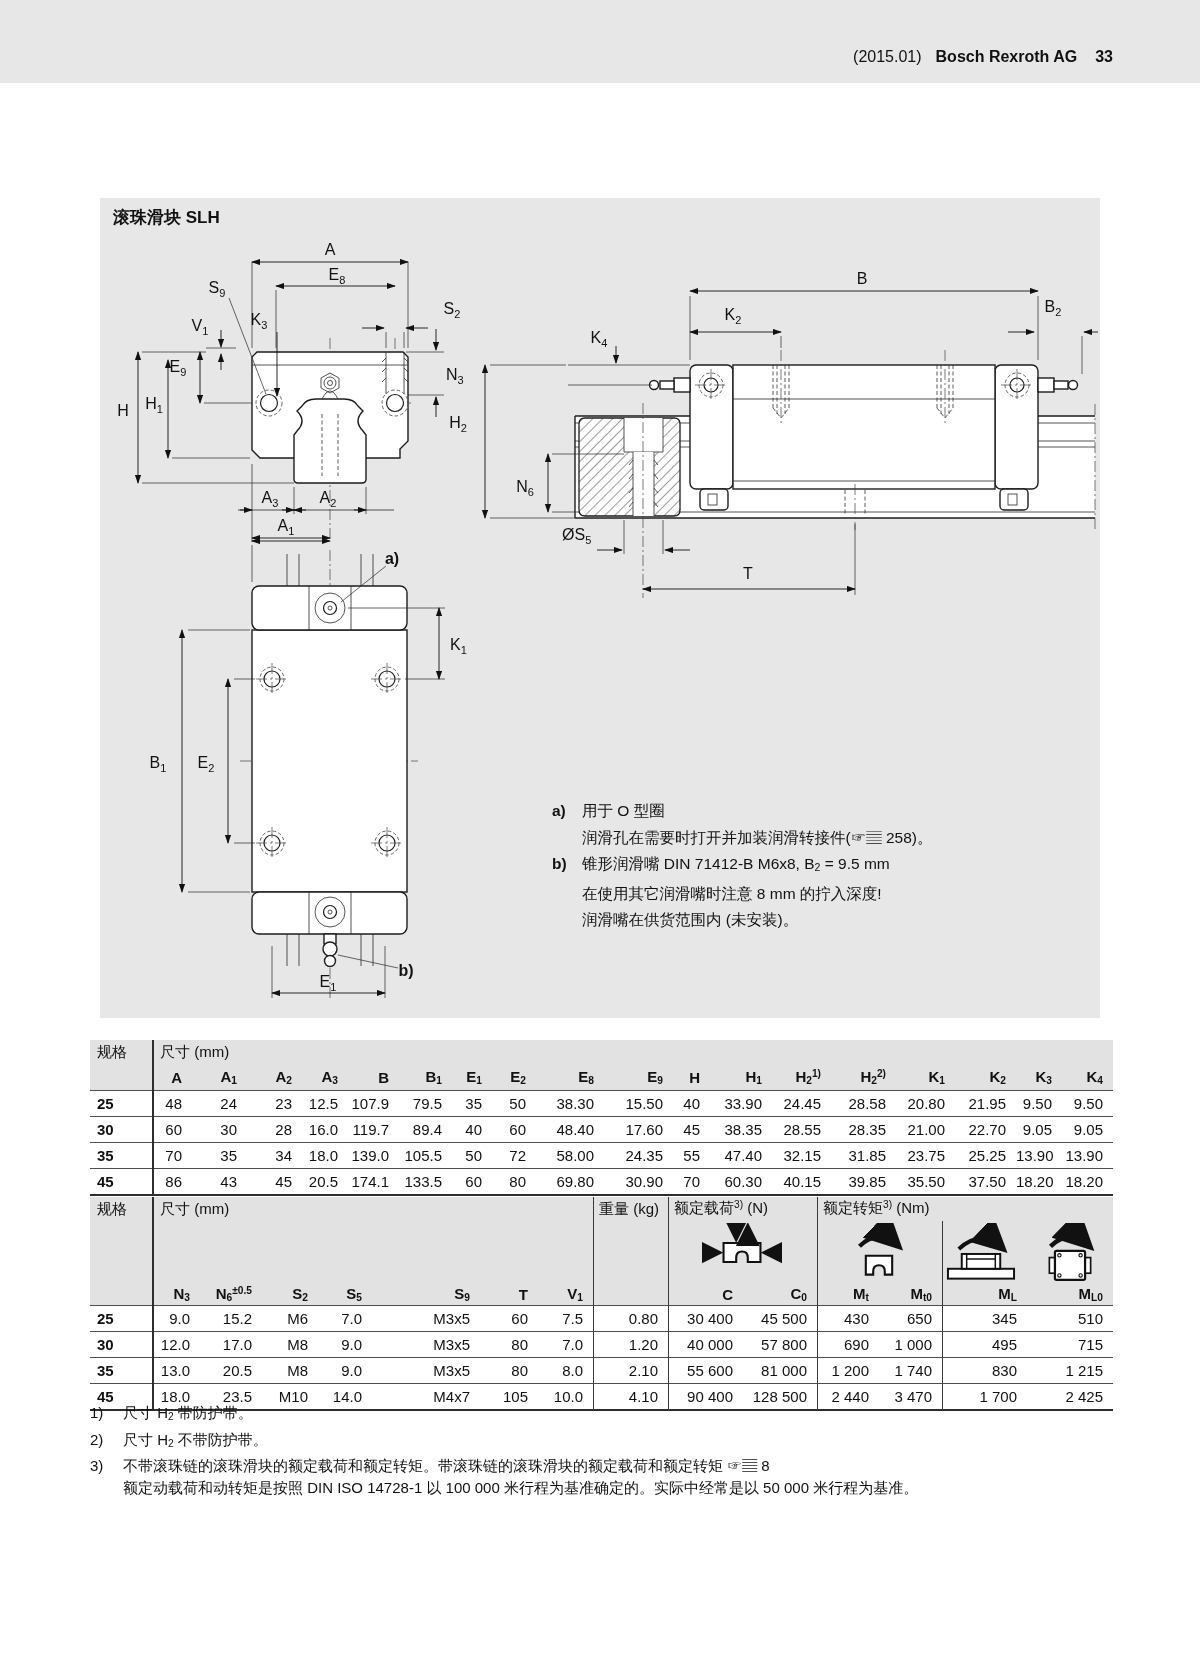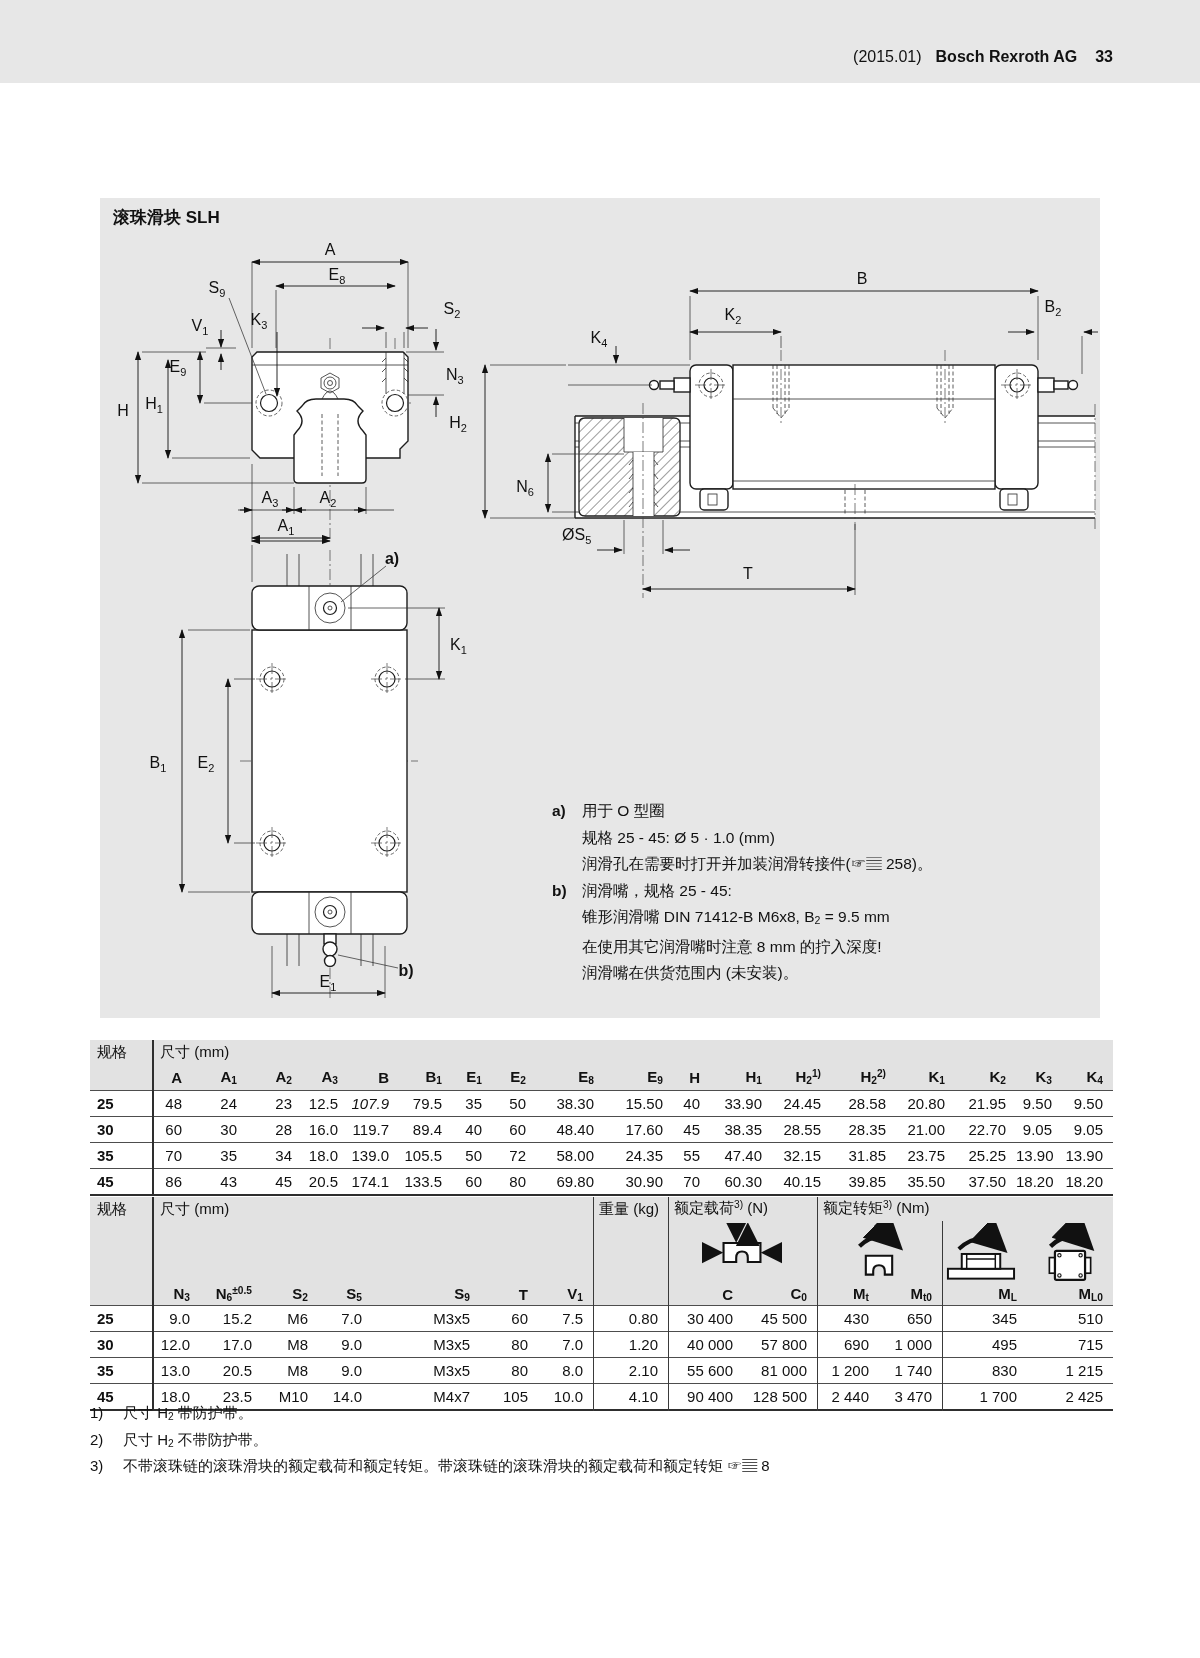--- a/index.html
+++ b/index.html
@@ -247,28 +247,26 @@
         <text x="462" y="342" text-anchor="start"><tspan>ØS</tspan><tspan font-size="11" dy="4">5</tspan></text>
         <text x="648" y="381" text-anchor="middle"><tspan>T</tspan></text>
       </g>
   </svg>
 
   <div class="notes" id="notes">
       <div class="note">
         <div class="note-marker">a)</div>
         <div>
           <div><span>用于 O 型圈</span></div>
-          <div><span>规格 25 - 45: Ø 5 · 1.0 (mm)</span></div>
           <div><span>润滑孔在需要时打开并加装润滑转接件(☞▤ 258)。</span></div>
         </div>
       </div>
       <div class="note">
         <div class="note-marker">b)</div>
         <div>
-          <div><span>润滑嘴，规格 25 - 45:</span></div>
           <div><span>锥形润滑嘴 DIN 71412-B M6x8, B</span><span class="rs-sub">2</span><span> = 9.5 mm</span></div>
           <div><span>在使用其它润滑嘴时注意 8 mm 的拧入深度!</span></div>
           <div><span>润滑嘴在供货范围内 (未安装)。</span></div>
         </div>
       </div>
     </div>
 </div>
 
 <div class="tbl" id="t1">
   <div class="t-head">
@@ -298,21 +296,21 @@
         <div class="c sym" style="width: 51px;"><span>K</span><span class="rs-sub">4</span></div>
       </div>
   </div>
   <div id="t1-body">
       <div class="trow drow" style="height: 25px;">
         <div class="c spec">25</div>
         <div class="c" style="width: 40px;">48</div>
         <div class="c" style="width: 55px;">24</div>
         <div class="c" style="width: 55px;">23</div>
         <div class="c" style="width: 46px;">12.5</div>
-        <div class="c" style="width: 51px; font-style: italic;">107.9</div>
+        <div class="c" style="width: 51px;">107.9</div>
         <div class="c" style="width: 53px;">79.5</div>
         <div class="c" style="width: 40px;">35</div>
         <div class="c" style="width: 44px;">50</div>
         <div class="c" style="width: 68px;">38.30</div>
         <div class="c" style="width: 69px;">15.50</div>
         <div class="c" style="width: 37px;">40</div>
         <div class="c" style="width: 62px;">33.90</div>
         <div class="c" style="width: 59px;">24.45</div>
         <div class="c" style="width: 65px;">28.58</div>
         <div class="c" style="width: 59px;">20.80</div>
@@ -535,15 +533,16 @@
     <div class="fn">
       <div class="fn-num">2)</div>
       <div>
         <div><span>尺寸 H</span><span class="rs-sub">2</span><span> 不带防护带。</span></div>
       </div>
     </div>
     <div class="fn">
       <div class="fn-num">3)</div>
       <div>
         <div><span>不带滚珠链的滚珠滑块的额定载荷和额定转矩。带滚珠链的滚珠滑块的额定载荷和额定转矩 ☞▤ 8</span></div>
+        <div><span>额定动载荷和动转矩是按照 DIN ISO 14728-1 以 100 000 米行程为基准确定的。实际中经常是以 50 000 米行程为基准。</span></div>
       </div>
     </div>
   </div>
 
 </body></html>

